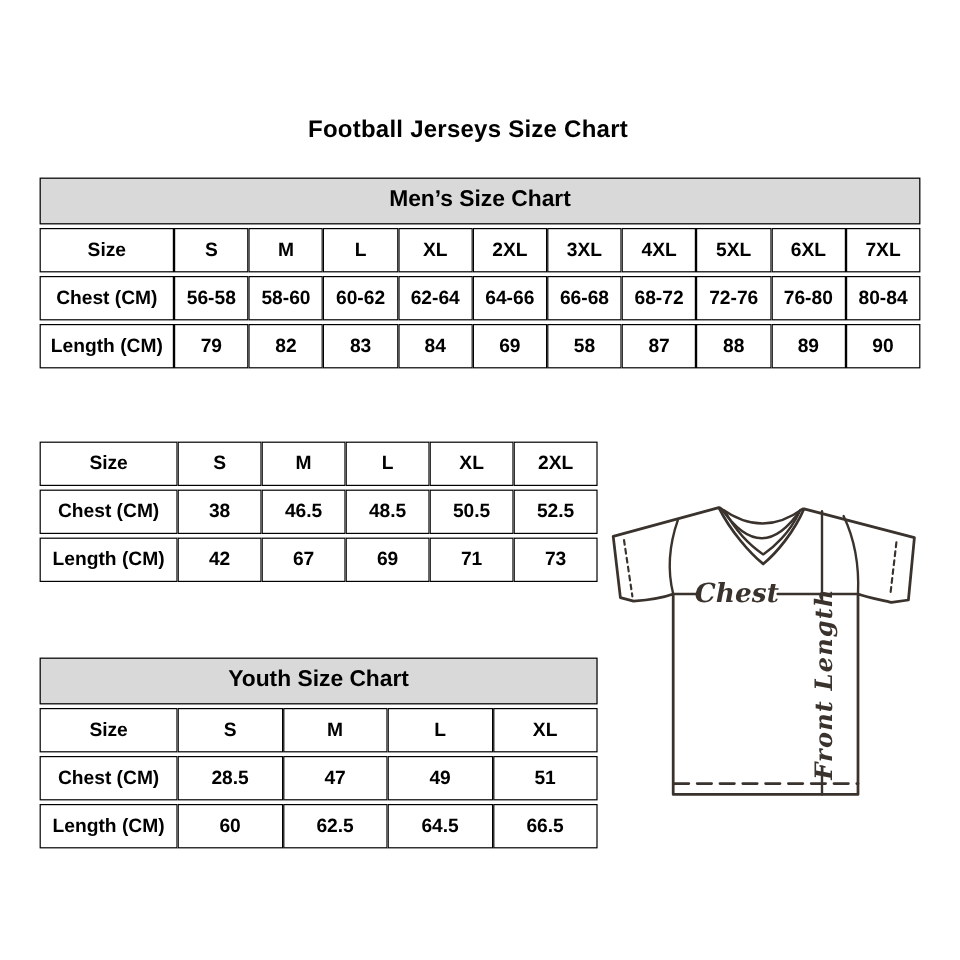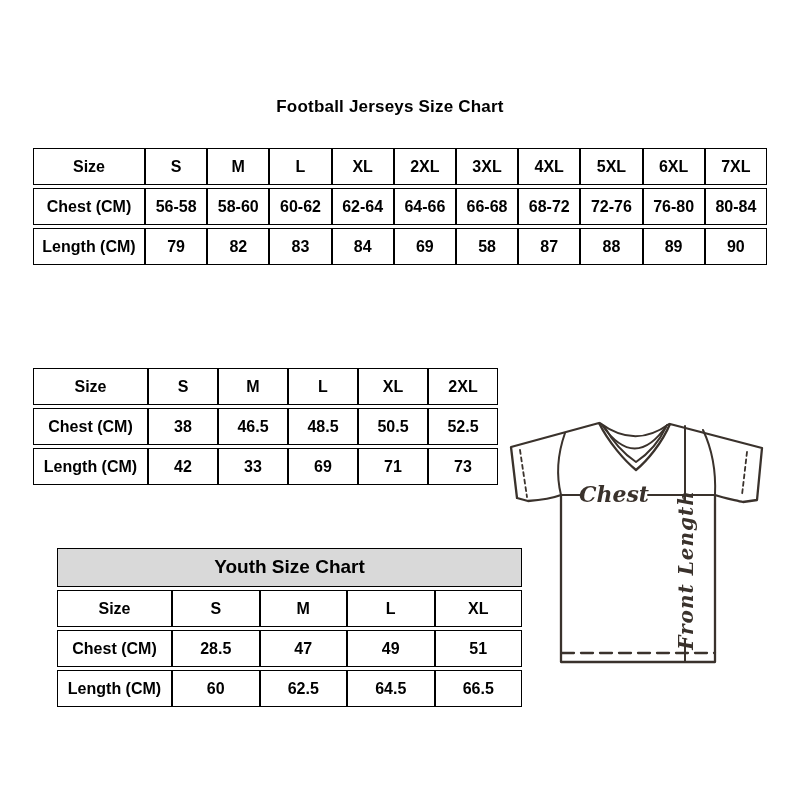--- a/index.html
+++ b/index.html
@@ -1,31 +1,31 @@
 <!DOCTYPE html>
 <html><head>
 <meta charset="utf-8">
 <style>
   html,body{margin:0;padding:0;background:#fff;}
   body{width:800px;height:800px;position:relative;overflow:hidden;
        font-family:"Liberation Sans",sans-serif;color:#000;}
   .stage{position:absolute;inset:0;background:#fff;}
 
   .page-title{position:absolute;left:33px;top:97px;width:714px;
-    text-align:center;font-size:17px;font-weight:bold;letter-spacing:.2px;}
+    text-align:center;font-size:20px;font-weight:bold;letter-spacing:.2px;}
 
   table.size-table{position:absolute;border-collapse:separate;border-spacing:0 3px;
     table-layout:fixed;}
   table.size-table td{border:solid #000;border-width:1.5px 1px;background:#fff;
     text-align:center;vertical-align:middle;font-weight:bold;font-size:16px;
     height:35px;padding:0 2px;line-height:1.1;}
   table.size-table td.tbl-title{background:#d9d9d9;font-size:19px;height:37px;}
   #men-table{left:33px;top:145px;width:734px;}
   #women-table{left:33px;top:365px;width:465px;}
-  #youth-table{left:33px;top:545px;width:465px;margin-left:24px;}
+  #youth-table{left:33px;top:545px;width:465px;}
 
   .jersey-wrap{position:absolute;left:497px;top:403px;width:272px;height:268px;}
   .jersey-wrap svg{display:block;}
   .jersey-label{font-family:"DejaVu Serif","Liberation Serif",serif;
     font-style:italic;font-weight:bold;}
 </style>
 </head>
 <body>
 
 <div class="stage">
@@ -40,20 +40,23 @@
         <col>
         <col>
         <col>
         <col>
         <col>
         <col>
         <col>
         <col>
       </colgroup>
       <tbody>
+        <tr>
+          <td colspan="11" class="tbl-title">Men’s Size Chart</td>
+        </tr>
         <tr>
           <td>Size</td>
           <td>S</td>
           <td>M</td>
           <td>L</td>
           <td>XL</td>
           <td>2XL</td>
           <td>3XL</td>
           <td>4XL</td>
           <td>5XL</td>
@@ -111,21 +114,21 @@
           <td>Chest (CM)</td>
           <td>38</td>
           <td>46.5</td>
           <td>48.5</td>
           <td>50.5</td>
           <td>52.5</td>
         </tr>
         <tr>
           <td>Length (CM)</td>
           <td>42</td>
-          <td>33</td>
+          <td>67</td>
           <td>69</td>
           <td>71</td>
           <td>73</td>
         </tr>
       </tbody>
     </table>
 
   <table id="youth-table" class="size-table">
       <colgroup>
         <col style="width: 115px;">

